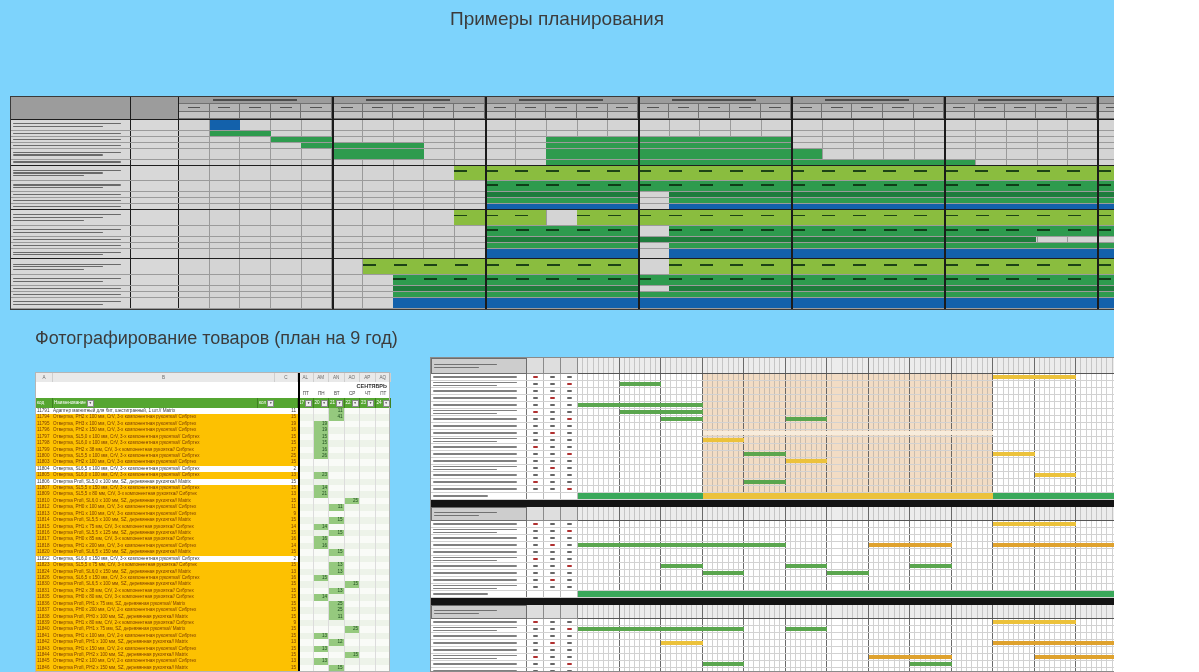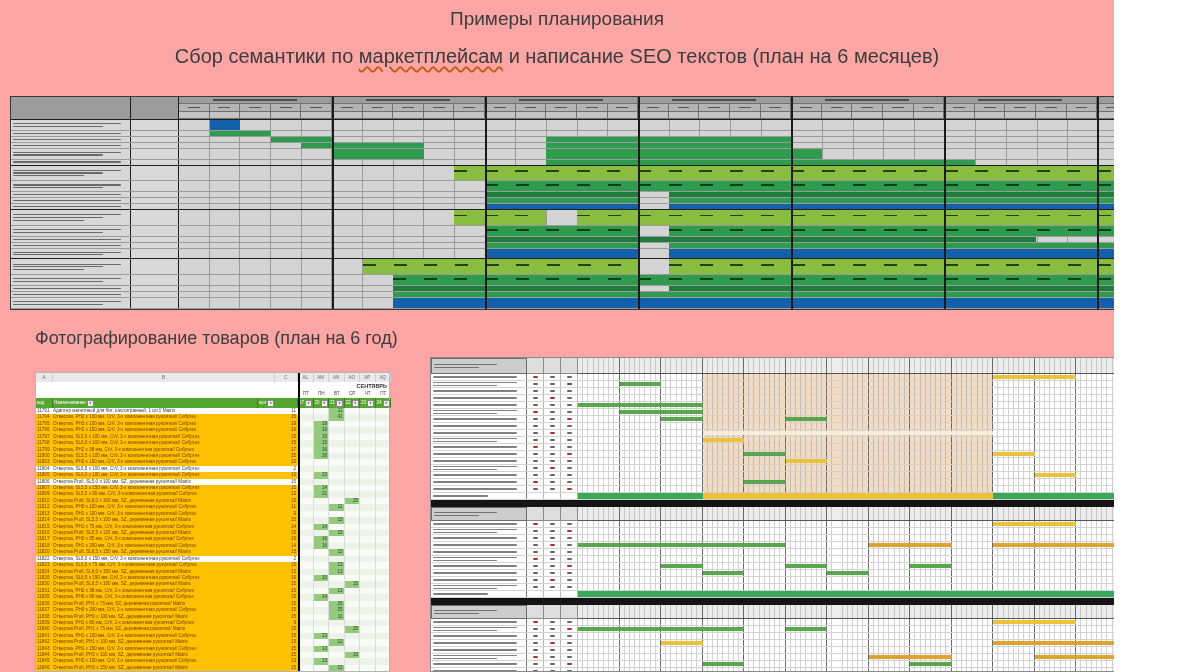--- a/index.html
+++ b/index.html
@@ -1,16 +1,16 @@
 <!DOCTYPE html>
 <html><head>
 <meta charset="utf-8">
 <style>
   html,body{margin:0;padding:0;background:#fff;}
-  #page{position:relative;width:1114px;height:672px;overflow:hidden;background:#fca5a5;
+  #page{position:relative;width:1114px;height:672px;overflow:hidden;background:#7dd3fc;
         font-family:"Liberation Sans", sans-serif;color:#3f3f3f;}
   
   #title{position:absolute;top:8px;left:0;width:100%;text-align:center;font-size:19px;color:#3c3c3c;}
   #subtitle{position:absolute;top:45px;left:0;width:100%;text-align:center;font-size:20px;color:#3c3c3c;}
   #mark{text-decoration:underline;text-decoration-style:wavy;text-decoration-color:#c55a11;text-underline-offset:3px;}
   #photo-title{position:absolute;left:35px;top:328px;font-size:18px;color:#3c3c3c;}
   #plan-title{position:absolute;left:512px;top:328px;width:500px;text-align:center;font-size:18px;color:#3c3c3c;}
   
   .mlwrap{display:flex;flex-direction:column;justify-content:center;gap:1.5px;padding:1px 2px;overflow:hidden;height:100%;box-sizing:border-box;}
   .ml{height:1.4px;background:#4a4a4a;opacity:.7;border-radius:1px;flex:none;}
@@ -73,21 +73,20 @@
   .pl-bar{position:absolute;top:15%;height:70%;z-index:2;}
   .pl-sum{width:27px;flex:none;border-left:1px solid #b9b9b9;box-sizing:border-box;display:flex;align-items:center;justify-content:center;background:#fff;}
   .s-div{height:7px;flex:none;background:#141414;}
   .s-total .pl-bar{top:0;height:100%;}
 </style>
 </head>
 <body>
 
 <div id="page">
   <div id="title">Примеры планирования</div>
-  <div id="subtitle"><span>Сбор семантики по </span><span id="mark">маркетплейсам</span><span> и написание SEO текстов (план на 6 месяцев)</span></div>
   <div id="gantt">
       <div class="g-head">
         <div class="g-taskh">
           <div class="mlwrap">
             <div class="ml" style="width: 60%;"></div>
           </div>
         </div>
         <div class="g-resph">
           <div class="mlwrap">
             <div class="ml" style="width: 70%;"></div>
@@ -532,21 +531,21 @@
         </div>
       </div>
       <div class="g-mline" style="left: 321.03px;"></div>
       <div class="g-mline" style="left: 474.061px;"></div>
       <div class="g-mline" style="left: 627.091px;"></div>
       <div class="g-mline" style="left: 780.121px;"></div>
       <div class="g-mline" style="left: 933.152px;"></div>
       <div class="g-mline" style="left: 1086.18px;"></div>
       <div class="g-mline" style="left: 1178px;"></div>
     </div>
-  <div id="photo-title">Фотографирование товаров (план на 6 год)</div>
+  <div id="photo-title">Фотографирование товаров (план на 9 год)</div>
   <div id="photo">
       <div class="p-frz"></div>
       <div class="p-letters">
         <div style="width: 17px;">A</div>
         <div style="width: 222px;">B</div>
         <div style="width: 23px;">C</div>
         <div style="width: 15.5px;">AL</div>
         <div style="width: 15.5px;">AM</div>
         <div style="width: 15.5px;">AN</div>
         <div style="width: 15.5px;">AO</div>

